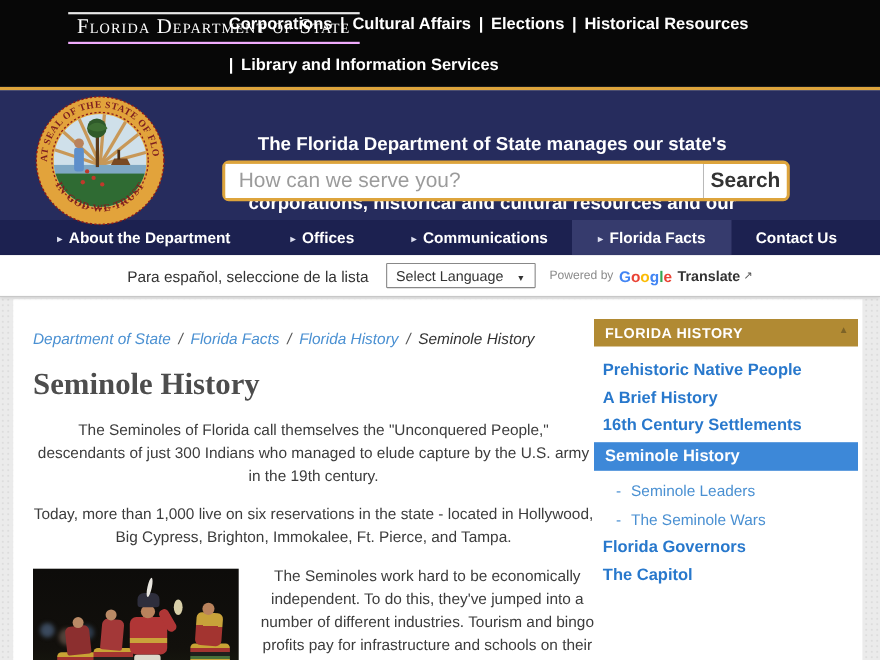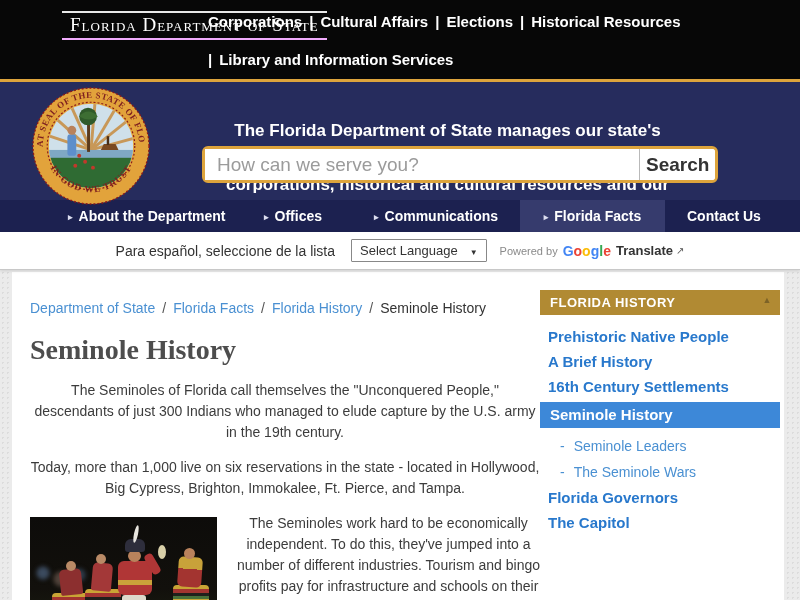--- a/index.html
+++ b/index.html
@@ -47,21 +47,21 @@
     font-family:"Liberation Sans",sans-serif;font-weight:bold;font-size:19px;color:#333;
     cursor:pointer;border-radius:0 3px 3px 0;
   }
   
   .mainnav{position:relative;height:32px;background:#1c2150;}
   .nav-item{
     position:absolute;top:0;height:32px;line-height:32px;
     color:#fff;font-size:14px;font-weight:600;white-space:nowrap;cursor:pointer;
   }
   .nav-item .tri{font-size:9px;margin-right:6px;color:#dcdef0;vertical-align:1px;}
-  .nav-about{left:68px;}
+  .nav-about{left:52px;}
   .nav-offices{left:264px;}
   .nav-comms{left:374px;}
   .nav-facts{left:520px;width:145px;text-align:center;background:#363b6d;}
   .nav-contact{left:687px;}
   
   .langbar{
     position:relative;height:37px;background:#fff;border-bottom:1px solid #c8c8c8;
     box-shadow:0 1px 3px rgba(0,0,0,.12);
     display:flex;align-items:center;justify-content:center;
     z-index:4;
@@ -81,21 +81,21 @@
   .page{
     position:relative;height:330px;
     background-color:#ebebeb;
     background-image:radial-gradient(#dcdcdc 1px,transparent 1px);
     background-size:5px 5px;
   }
   .card{
     position:absolute;left:12px;top:2px;width:772px;height:360px;
     background:#fff;
   }
-  .breadcrumb{position:absolute;left:18px;top:28px;font-size:14px;color:#333;white-space:nowrap;}
+  .breadcrumb{position:absolute;left:18px;top:28px;font-size:14px;color:#333;white-space:nowrap;font-style:italic;}
   .breadcrumb a{color:#4a90d2;text-decoration:none;cursor:pointer;}
   .breadcrumb .sep{color:#555;margin:0 7px;}
   .article{position:absolute;left:18px;top:52px;width:510px;}
   .article h1{
     font-family:"Liberation Serif",serif;font-size:28px;color:#4d4d4d;
     margin:10px 0 14px 0;font-weight:bold;
   }
   .article p{font-size:14px;line-height:21px;color:#3c3c3c;margin:0 0 14px 0;text-align:center;}
   .photo{
     float:left;width:187px;height:131px;margin:4px 20px 6px 0;

